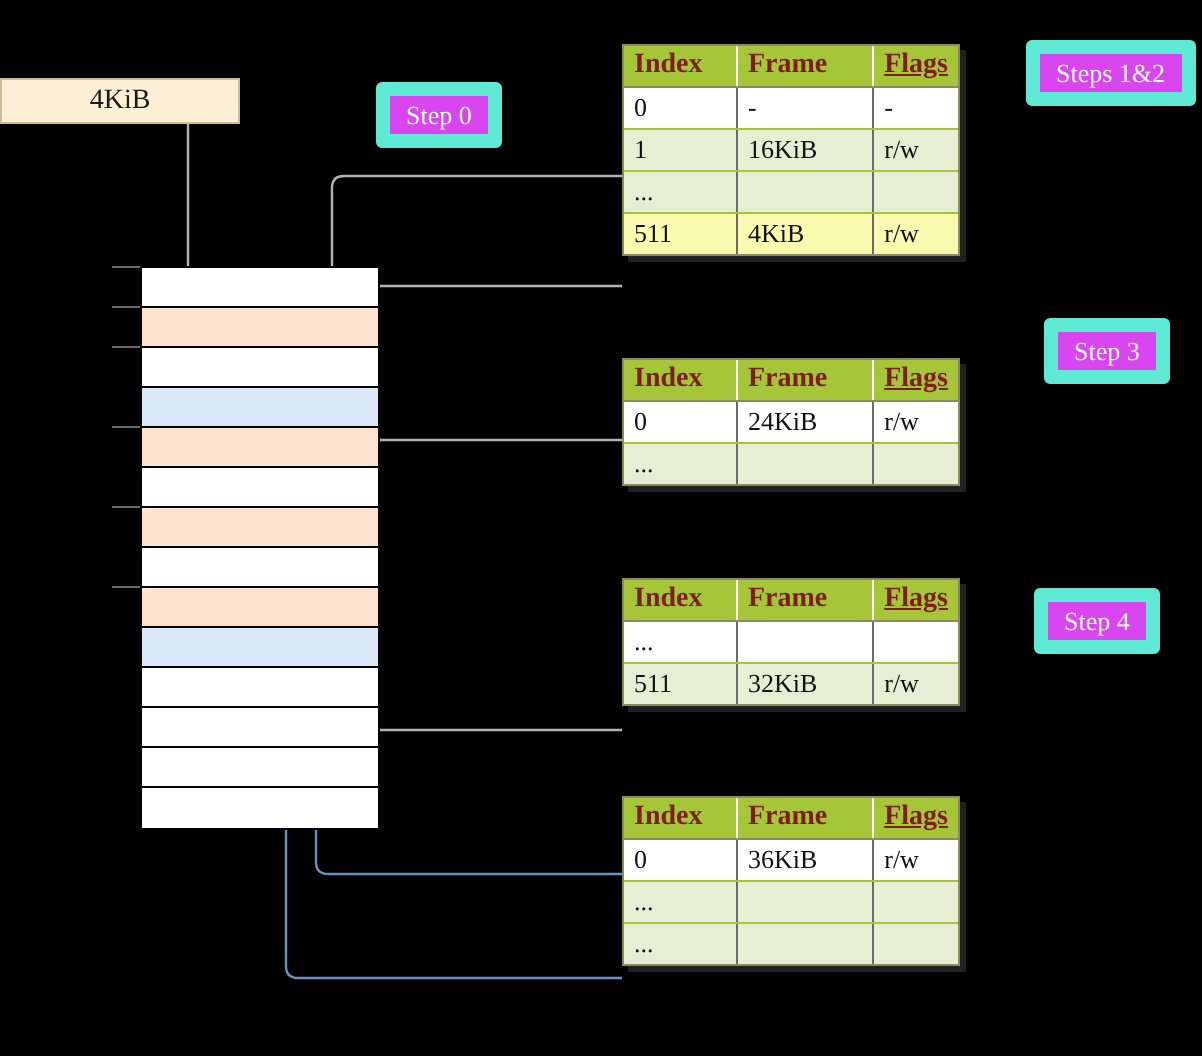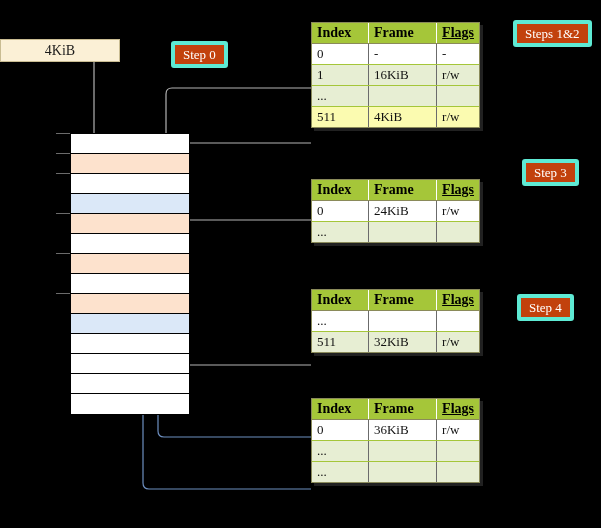--- a/index.html
+++ b/index.html
@@ -16,29 +16,29 @@
 
   .tick{position:absolute;height:0;border-top:1px solid #6b6b6b;width:14px;left:56px;}
 
   
   .kibbox{position:absolute;left:0px;top:39px;width:120px;height:23px;
           background:#fbf0d6;border:1px solid #c9bc92;box-sizing:border-box;
           display:flex;align-items:center;justify-content:center;
           font-size:14px;color:#1a1a1a;}
 
   
-  .badge{position:absolute;background:#c2410c;border:4px solid #5eead4;
+  .badge{position:absolute;background:#d946ef;border:7px solid #5eead4;
          color:#ffffff;font-size:13px;padding:2px 8px;border-radius:3px;
          white-space:nowrap;line-height:15px;}
 
   
   .ptable{position:absolute;border:1px solid #8a8a5a;box-sizing:border-box;
           box-shadow:3px 3px 0 rgba(60,60,60,0.55);background:#fff;}
   .ptable table{border-collapse:collapse;width:100%;}
-  .ptable th{background:#a5c639;color:#000000;font-size:14px;font-weight:bold;
+  .ptable th{background:#a5c639;color:#7f1d1d;font-size:14px;font-weight:bold;
              text-align:left;padding:2px 5px;border-right:1px solid #ffffff;
              border-bottom:1px solid #8a8a5a;}
   .ptable th:last-child{border-right:none;text-decoration:underline;}
   .ptable td{font-size:13px;color:#111;padding:2px 5px;height:19px;
              border-right:1px solid #6b6b6b;border-bottom:1px solid #a5c639;
              box-sizing:border-box;}
   .ptable td:last-child{border-right:none;}
   .ptable tr.alt td{background:#e7eed3;}
   .ptable tr.hl td{background:#fbfbb0;}
   .ptable tr:last-child td{border-bottom:none;}
@@ -81,21 +81,21 @@
       <path d="M311,437 L164,437 Q158,437 158,431 L158,338" marker-end="url(#arrBlue)"></path>
 
       <path d="M311,489 L149,489 Q143,489 143,483 L143,213" marker-end="url(#arrBlue)"></path>
     </g>
   </svg>
 
   <div class="kibbox">
     <span>4KiB</span>
   </div>
 
-  <div class="badge" style="left:171px;top:41px;">
+  <div class="badge" style="left:188px;top:41px;">
     <span>Step 0</span>
   </div>
   <div class="badge" style="left:513px;top:20px;">
     <span>Steps 1&amp;2</span>
   </div>
   <div class="badge" style="left:522px;top:159px;">
     <span>Step 3</span>
   </div>
   <div class="badge" style="left:517px;top:266px;margin-top:28px;">
     <span>Step 4</span>

